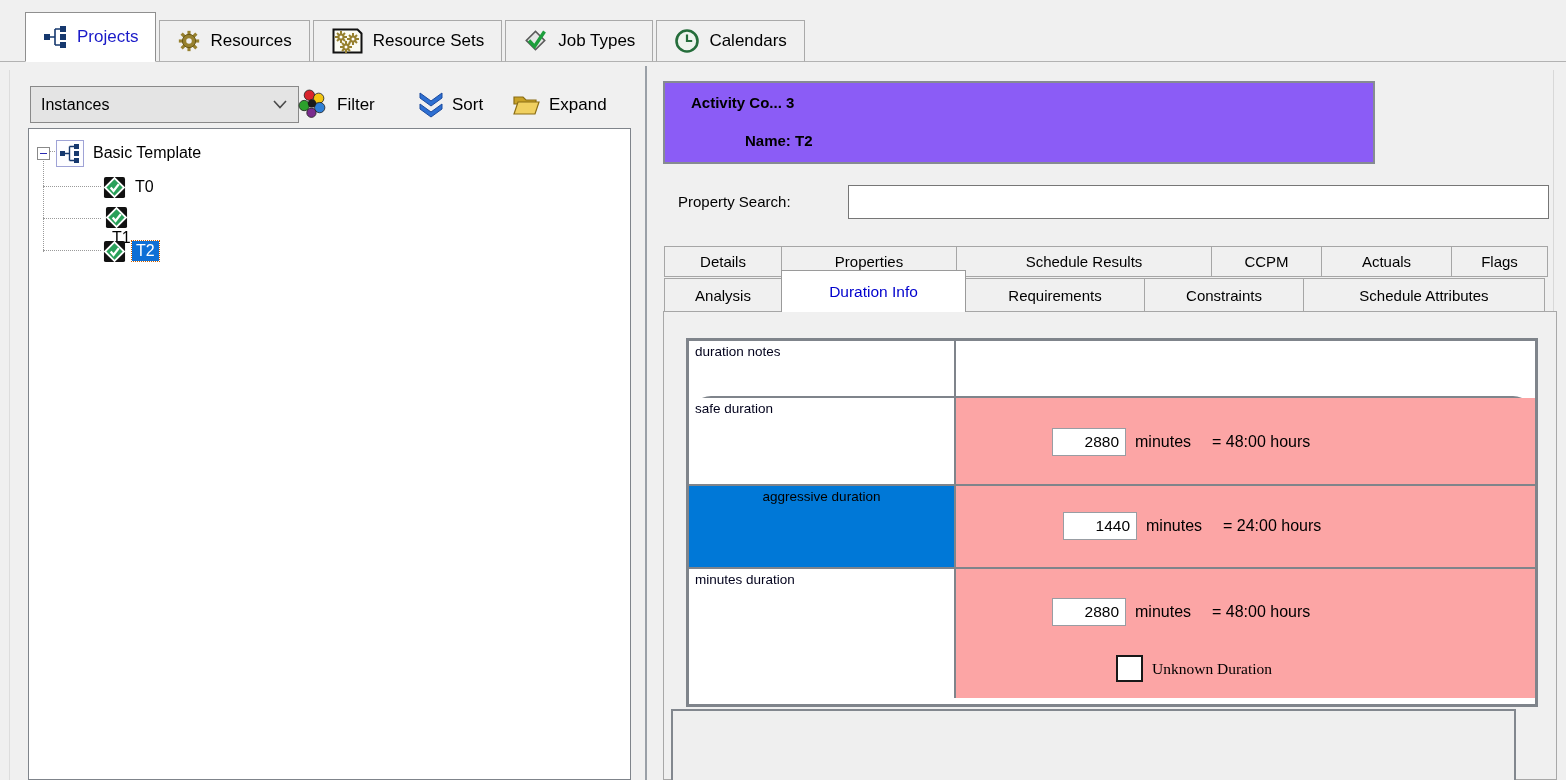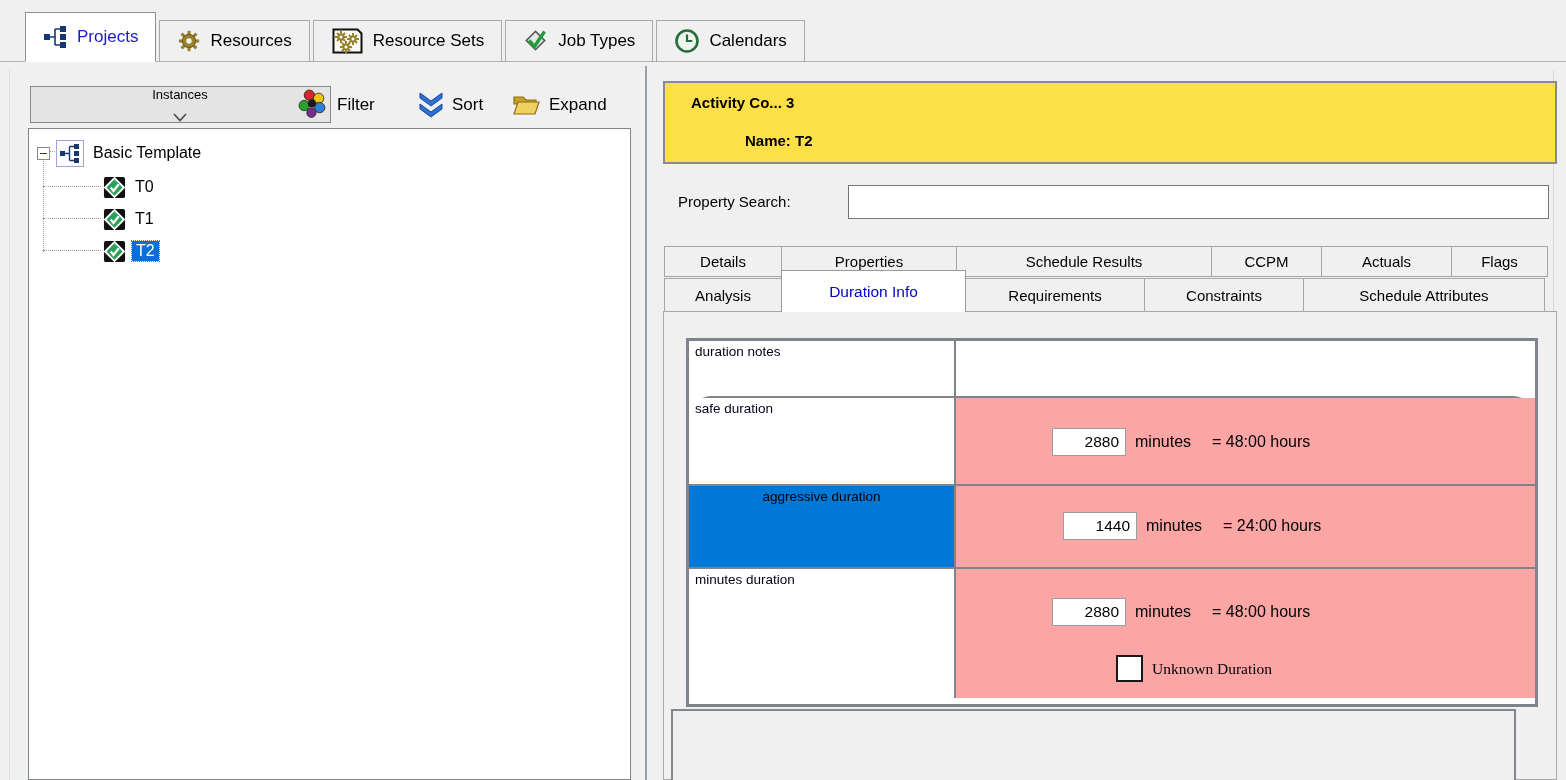--- a/index.html
+++ b/index.html
@@ -8,40 +8,40 @@
   #app { position:relative; width:1566px; height:780px; background:#f0f0f0; }
 
   
   .topbar { position:absolute; left:0; top:0; width:1566px; height:62px; background:#f0f0f0; border-bottom:1px solid #b2b2b2; }
   .ttabs { position:absolute; left:25px; bottom:-1px; display:flex; align-items:flex-end; }
   .ttab { height:42px; display:flex; align-items:center; gap:9px; padding:0 17px; background:#f0f0f0;
           border:1px solid #a9a9a9; border-bottom:1px solid #b2b2b2; margin-right:3px; font-size:17px; cursor:default; }
   .ttab.active { height:50px; background:#ffffff; border-color:#8f8f8f; border-bottom:1px solid #ffffff; color:#1919c8; z-index:3; }
 
   
-  .combo { position:absolute; left:30px; top:86px; width:301px; height:37px; background:#e4e4e4;
+  .combo { position:absolute; left:30px; top:86px; width:269px; height:37px; background:#e4e4e4;
            border:1px solid #898989; display:flex; align-items:center; justify-content:space-between;
-           padding:0 11px 0 10px; font-size:13px;flex-direction:column; }
+           padding:0 11px 0 10px; font-size:16px; }
   .toolbtn { position:absolute; top:86px; height:37px; display:flex; align-items:center; gap:8px; font-size:17px; }
   .tree { position:absolute; left:28px; top:128px; width:603px; height:652px; background:#ffffff; border:1px solid #7f848b; }
   .trow { position:absolute; display:flex; align-items:center; }
   .expander { width:13px; height:13px; background:#fff; border:1px solid #898989; position:relative; }
   .expander::after { content:""; position:absolute; left:2px; right:2px; top:5px; height:1px; background:#2a2ab0; }
   .dotv { position:absolute; border-left:1px dotted #9a9a9a; width:0; }
   .doth { position:absolute; border-top:1px dotted #9a9a9a; height:0; }
   .tlabel { font-size:16px; margin-left:9px; }
   .tlabel.sel { background:#0d6fd6; color:#fff; padding:1px 4px; outline:1px dotted #c95f00; margin-left:6px; }
 
   
   .splitter { position:absolute; left:645px; top:66px; width:2px; height:714px; background:#9aa0a7; }
   .edge-l { position:absolute; left:9px; top:70px; width:1px; height:710px; background:#dddddd; }
   .edge-r { position:absolute; left:1553px; top:70px; width:1px; height:710px; background:#d8d8d8; }
 
   
-  .hdrbox { position:absolute; left:663px; top:81px; width:894px; height:83px; border:2px solid #868b92; background:#fde047;text-decoration:underline; }
+  .hdrbox { position:absolute; left:663px; top:81px; width:712px; height:83px; border:2px solid #868b92; background:#8b5cf6;text-decoration:underline; }
   .hdr-title { position:absolute; left:26px; top:11px; font-weight:bold; font-size:15px; }
   .hdr-name  { position:absolute; left:80px; top:49px; font-weight:bold; font-size:15px; }
   .ps-label  { position:absolute; left:678px; top:193px; font-size:15px; }
   .ps-input  { position:absolute; left:848px; top:185px; width:701px; height:34px; border:1px solid #767676; background:#fff; font-size:15px; padding:0 6px; font-family:"Liberation Sans",sans-serif; }
 
   .ptabs-row { position:absolute; left:664px; display:flex; align-items:flex-end; z-index:5; }
   .ptab { height:31px; background:#f0f0f0; border:1px solid #a6a6a6; margin-left:-1px; display:flex;
           align-items:center; justify-content:center; font-size:15px; cursor:default; }
   .ptab:first-child { margin-left:0; }
   .ptab.active { height:42px; background:#fff; border-color:#9a9a9a; border-bottom:none; color:#0000cd; font-size:15.5px; z-index:6; }
@@ -235,21 +235,21 @@
       <span class="ic">
         <svg width="23" height="23" viewBox="0 0 24 24">
           <rect x="1" y="1" width="22" height="22" rx="2" fill="#111"></rect>
           <rect x="5" y="5" width="14" height="14" transform="rotate(45 12 12)" fill="#2aa05a" stroke="#fff" stroke-width="2"></rect>
           <path d="M8 12 l3 3.5 L16.5 8.5" stroke="#fff" stroke-width="2.4" fill="none"></path>
         </svg>
       </span>
       <span class="tlabel">T0</span>
     </div>
 
-    <div class="trow" style="left:74px; top:77px; height:26px;">
+    <div class="trow" style="left:74px; top:77px; height:26px;flex-direction:column;">
       <span class="ic">
         <svg width="23" height="23" viewBox="0 0 24 24">
           <rect x="1" y="1" width="22" height="22" rx="2" fill="#111"></rect>
           <rect x="5" y="5" width="14" height="14" transform="rotate(45 12 12)" fill="#2aa05a" stroke="#fff" stroke-width="2"></rect>
           <path d="M8 12 l3 3.5 L16.5 8.5" stroke="#fff" stroke-width="2.4" fill="none"></path>
         </svg>
       </span>
       <span class="tlabel">T1</span>
     </div>
 

